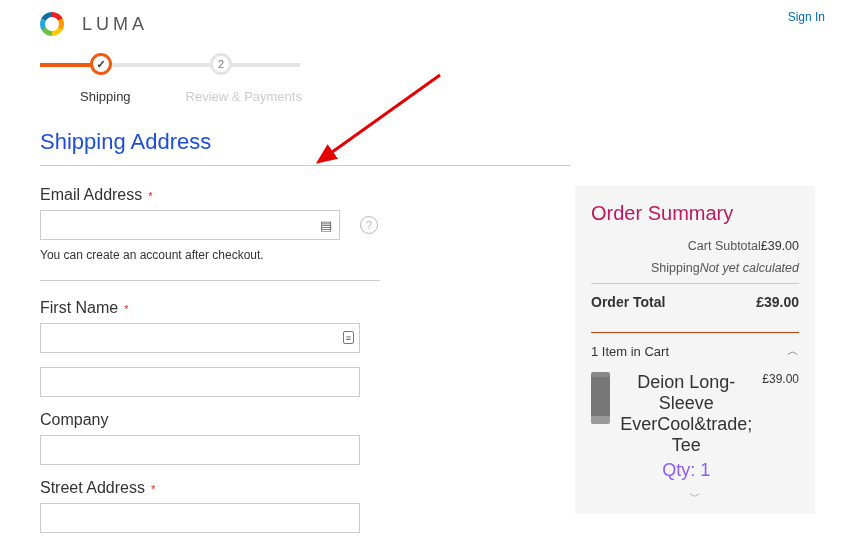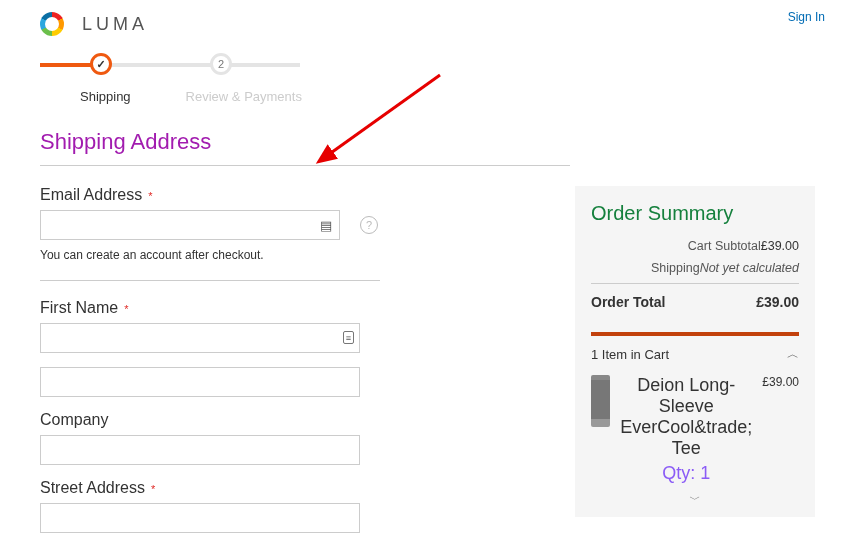--- a/index.html
+++ b/index.html
@@ -14,42 +14,42 @@
   .bar { position:absolute; top:12px; left:0; height:4px; }
   .bar1 { width: 62px; background:#ef5910; }
   .bar2 { left: 62px; width: 140px; background:#e4e4e4; }
   .bar3 { left: 200px; width: 60px; background:#e4e4e4; }
   .node { position:absolute; top:2px; width:22px; height:22px; border-radius:50%; background:#fff; display:flex; align-items:center; justify-content:center; font-size:11px; }
   .node1 { left:50px; border:3px solid #ef5910; }
   .node2 { left:170px; border:3px solid #e4e4e4; color:#777; }
   .step-labels { display:flex; gap:55px; margin-left:40px; font-size:13px; margin-bottom:25px; }
   .step-labels .s1 { color:#333; }
   .step-labels .s2 { color:#ccc; }
-  .section-title { font-size:22px; font-weight:300; color:#a21caf; margin-bottom:10px; }
+  .section-title { font-size:22px; font-weight:300; color:#1d4ed8; margin-bottom:10px; }
   .hr { border:none; border-top:1px solid #ccc; margin-bottom:20px; width: 530px; }
   .layout { display:flex; gap: 30px; align-items:flex-start; }
   .form-col { width: 340px; }
   .email-block { width: 340px; }
   .label { font-size: 16px; color:#333; margin-bottom: 6px; display:block; }
   .req::after { content:"*"; color:#e02b27; margin-left:6px; font-size:11px; }
   .input-row { display:flex; align-items:center; gap:10px; }
   input[type=text] { width:300px; height:30px; border:1px solid #ccc; padding: 4px 28px 4px 8px; font-size:13px; }
   .help-icon { width:18px; height:18px; border:1px solid #bbb; border-radius:50%; display:flex; align-items:center; justify-content:center; color:#bbb; font-size:11px; margin-left: 10px; cursor:pointer; }
   .hint { font-size:12px; color:#333; margin-top:8px; }
   .divider { border:none; border-top:1px solid #ccc; margin:18px 0; width:340px; }
   .field { margin-bottom: 14px; }
   .field input { width: 320px; }
   .double input { margin-bottom: 6px; }
   .sidebar { width: 240px; background:#f5f5f5; padding: 16px 16px 10px 16px; font-size:13px; }
-  .sidebar h2 { font-size: 20px; font-weight:300; color:#15803d; margin-bottom:14px; }
+  .sidebar h2 { font-size: 20px; font-weight:300; color:#be185d; margin-bottom:14px; }
   .sum-row { display:flex; justify-content:flex-end; font-size:12.5px; color:#555; margin-bottom:8px; }
   .sum-row .v { color:#333; }
   .notcalc { font-style: italic; color:#555; }
   .sum-total { display:flex; justify-content:space-between; font-weight:bold; font-size:14px; border-top:1px solid #ccc; padding-top:10px; margin-top:4px; margin-bottom:22px; }
-  .cart-toggle { display:flex; justify-content:space-between; align-items:center; border-top:4px solid #c2410c; padding-top:10px; cursor:pointer; color:#333; font-size:13px; }
+  .cart-toggle { display:flex; justify-content:space-between; align-items:center; border-top:1px solid #c2410c; padding-top:10px; cursor:pointer; color:#333; font-size:13px; }
   .chev { font-size:12px; color:#555; }
   .cart-item { display:flex; gap:10px; margin-top:12px; }
   .thumb { width:42px; height:52px; background: linear-gradient(#888 0 10%, #777 10% 85%, #999 85% 100%); border-radius:2px; position:relative; }
   .thumb::before{content:"";position:absolute;top:0;left:10px;right:10px;height:8px;background:#caa88d;border-radius:50% 50% 0 0;}
   .item-info { flex:1; font-size:18px; color:#333;text-align:center; }
   .item-info .name { margin-bottom:4px; }
   .item-info .qty { color:#8b5cf6; margin-top:4px; }
   .item-price { font-size:12px; color:#333; }
   .chev-down-center { text-align:center; color:#888; font-size:11px; margin-top:8px; cursor:pointer; }
   .arrow-svg { position:absolute; top:65px; left:300px; pointer-events:none; }

